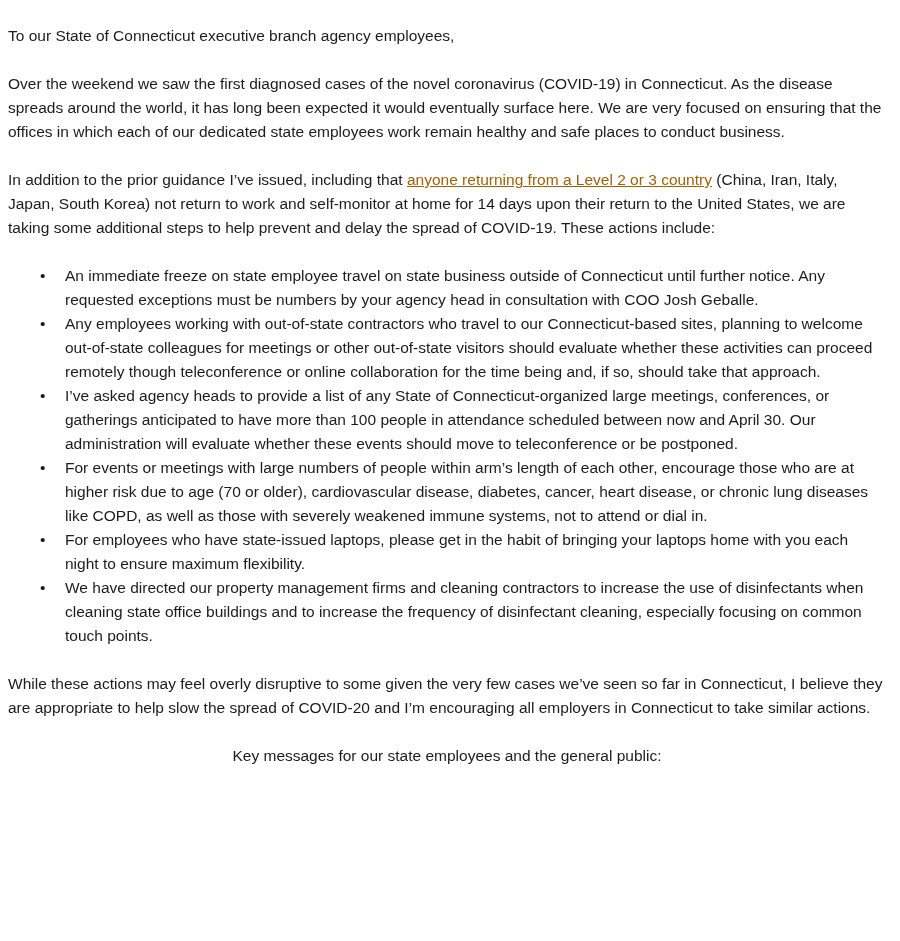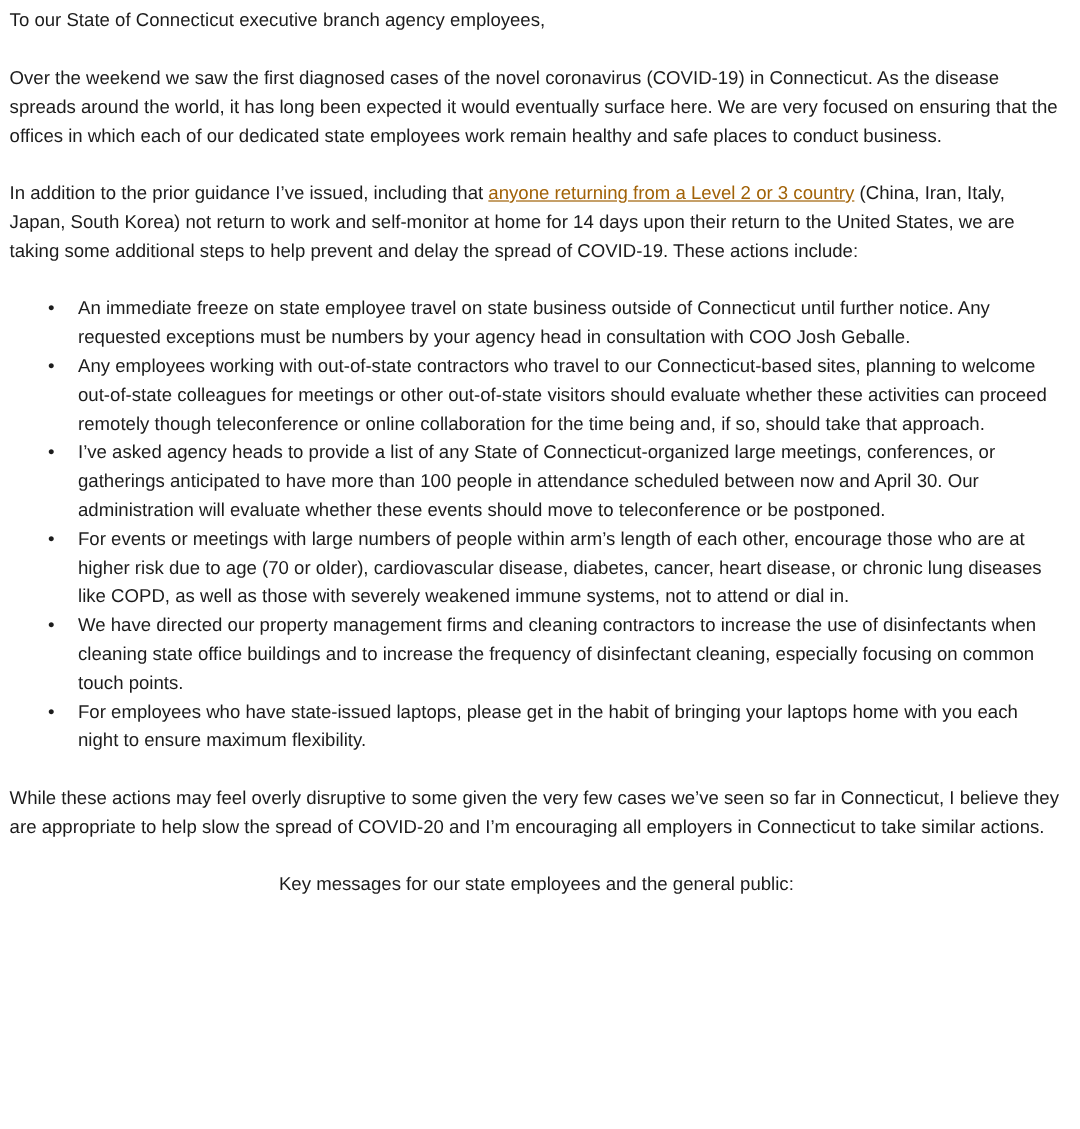--- a/index.html
+++ b/index.html
@@ -5,21 +5,21 @@
   html, body {
     margin: 0;
     padding: 0;
     background: #ffffff;
   }
   .page {
     box-sizing: border-box;
     width: 900px;
     min-height: 941px;
     background: #ffffff;
-    padding: 6px 14px 20px 8px;
+    padding: 24px 14px 20px 8px;
     font-family: "Liberation Sans", "DejaVu Sans", sans-serif;
     font-size: 15.5px;
     line-height: 24px;
     color: #1c1c1c;
   }
   .para {
     margin: 0 0 24px 0;
   }
   .para:last-child {
     margin-bottom: 0;
@@ -57,21 +57,21 @@
 
   <p class="para">Over the weekend we saw the first diagnosed cases of the novel coronavirus (COVID-19) in Connecticut. As the disease spreads around the world, it has long been expected it would eventually surface here. We are very focused on ensuring that the offices in which each of our dedicated state employees work remain healthy and safe places to conduct business.</p>
 
   <p class="para"><span>In addition to the prior guidance I’ve issued, including that </span><a class="doc-link" href="#">anyone returning from a Level 2 or 3 country</a><span> (China, Iran, Italy, Japan, South Korea) not return to work and self-monitor at home for 14 days upon their return to the United States, we are taking some additional steps to help prevent and delay the spread of COVID-19. These actions include:</span></p>
 
   <ul class="actions">
     <li>An immediate freeze on state employee travel on state business outside of Connecticut until further notice. Any requested exceptions must be numbers by your agency head in consultation with COO Josh Geballe.</li>
     <li>Any employees working with out-of-state contractors who travel to our Connecticut-based sites, planning to welcome out-of-state colleagues for meetings or other out-of-state visitors should evaluate whether these activities can proceed remotely though teleconference or online collaboration for the time being and, if so, should take that approach.</li>
     <li>I’ve asked agency heads to provide a list of any State of Connecticut-organized large meetings, conferences, or gatherings anticipated to have more than 100 people in attendance scheduled between now and April 30. Our administration will evaluate whether these events should move to teleconference or be postponed.</li>
     <li>For events or meetings with large numbers of people within arm’s length of each other, encourage those who are at higher risk due to age (70 or older), cardiovascular disease, diabetes, cancer, heart disease, or chronic lung diseases like COPD, as well as those with severely weakened immune systems, not to attend or dial in.</li>
+    <li>For employees who have state-issued laptops, please get in the habit of bringing your laptops home with you each night to ensure maximum flexibility.</li>
     <li>We have directed our property management firms and cleaning contractors to increase the use of disinfectants when cleaning state office buildings and to increase the frequency of disinfectant cleaning, especially focusing on common touch points.</li>
-    <li>For employees who have state-issued laptops, please get in the habit of bringing your laptops home with you each night to ensure maximum flexibility.</li>
   </ul>
 
   <p class="para">While these actions may feel overly disruptive to some given the very few cases we’ve seen so far in Connecticut, I believe they are appropriate to help slow the spread of COVID-20 and I’m encouraging all employers in Connecticut to take similar actions.</p>
 
   <p class="para">Key messages for our state employees and the general public:</p>
 
 </div>
 
 </body></html>

